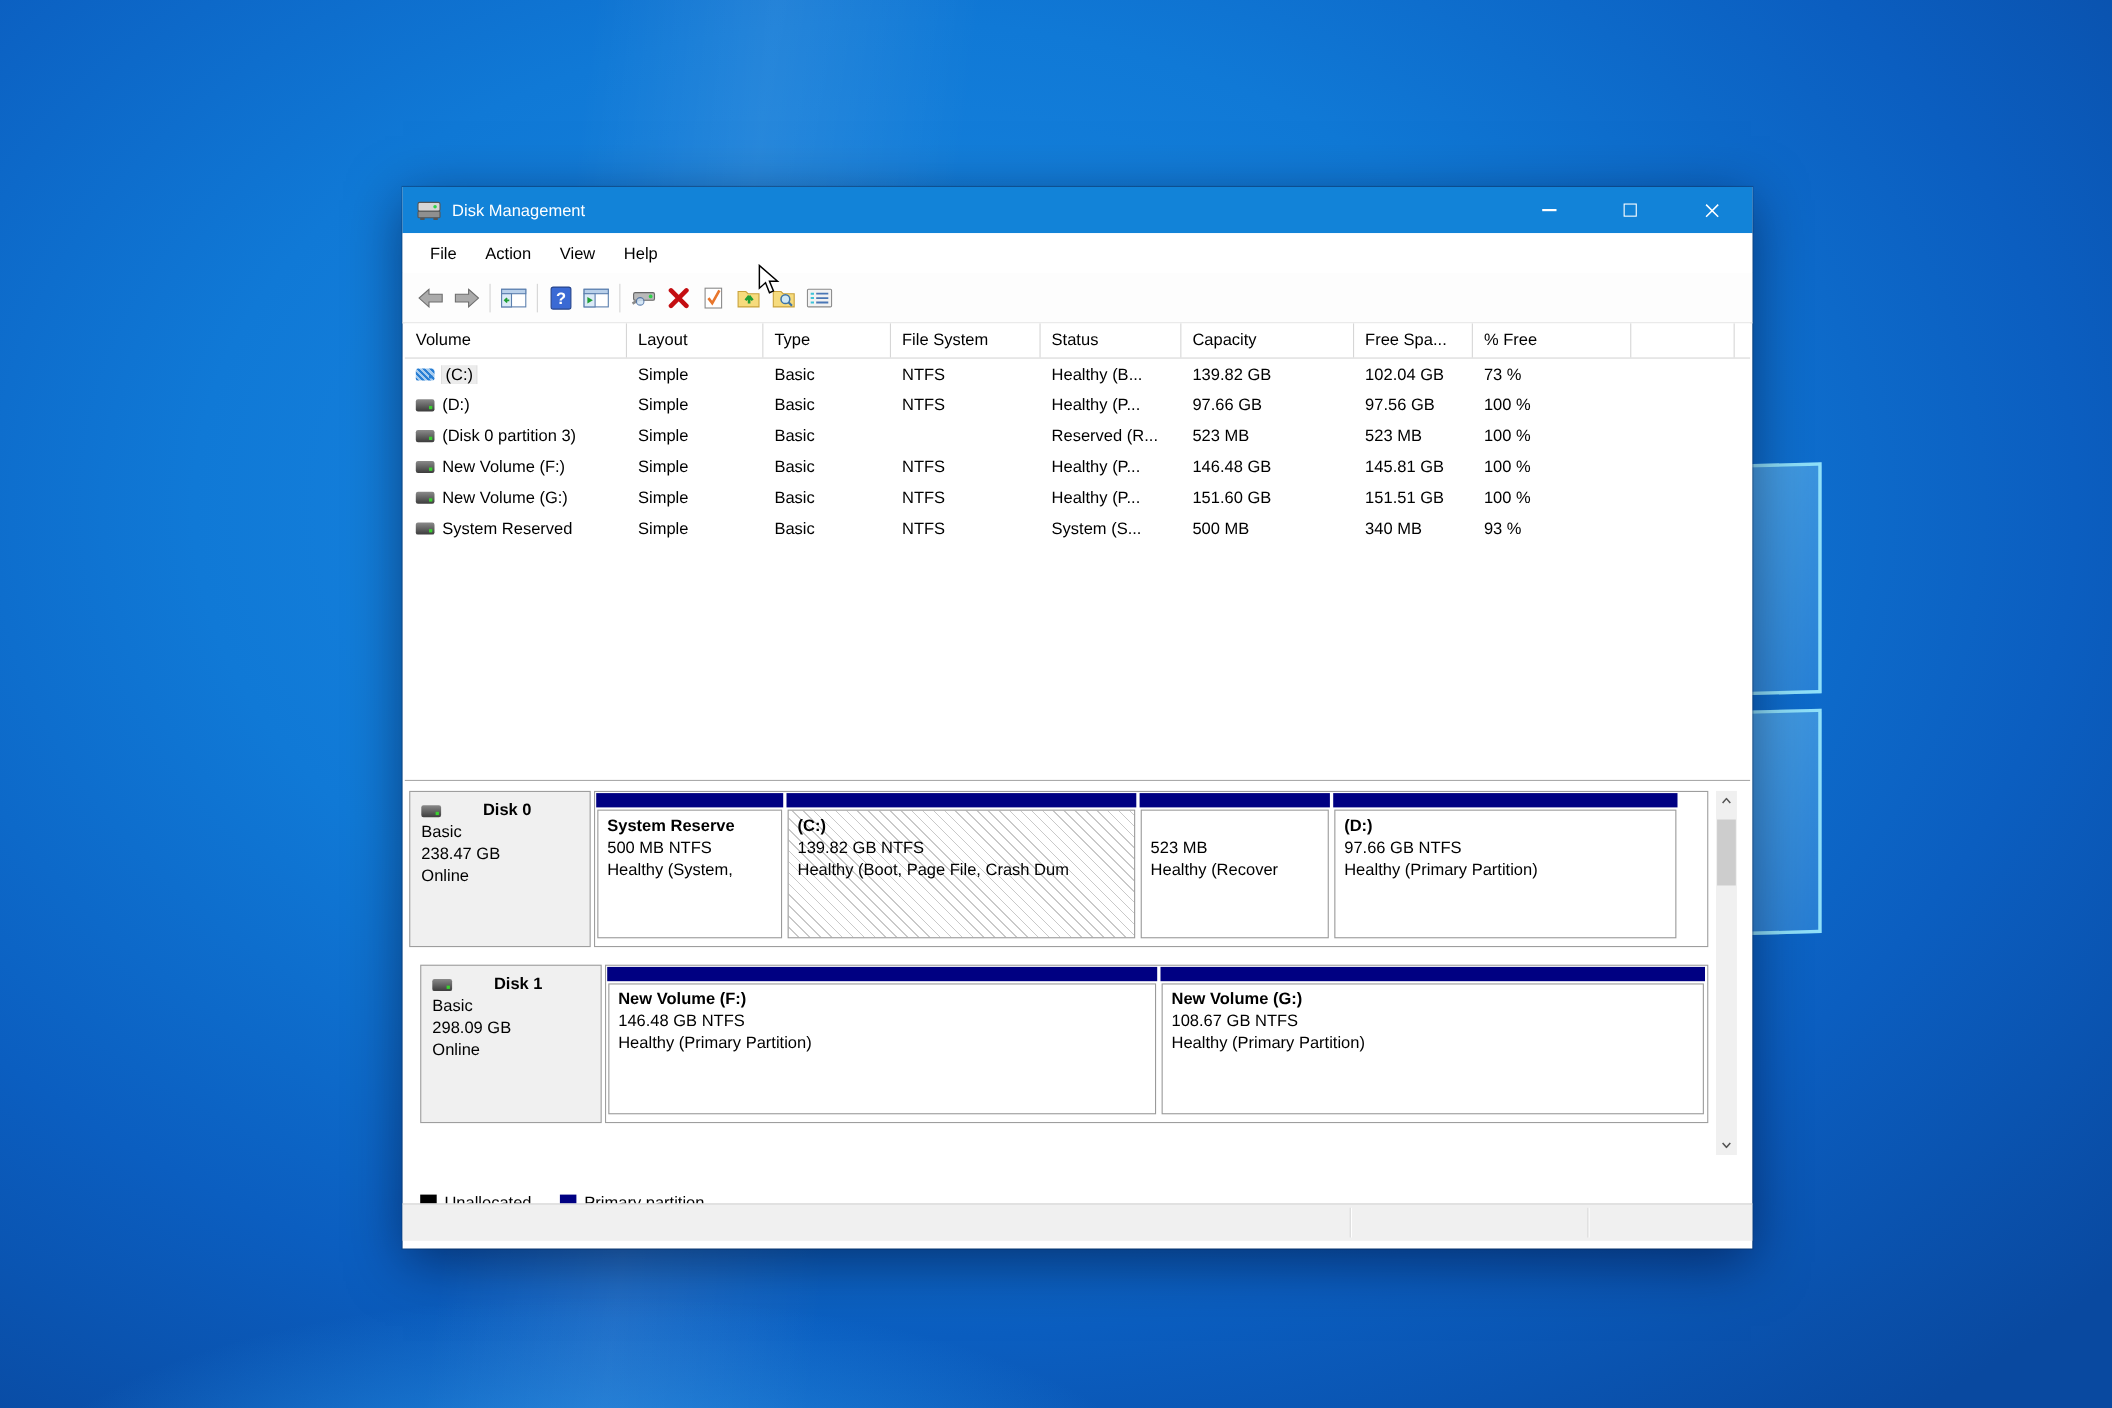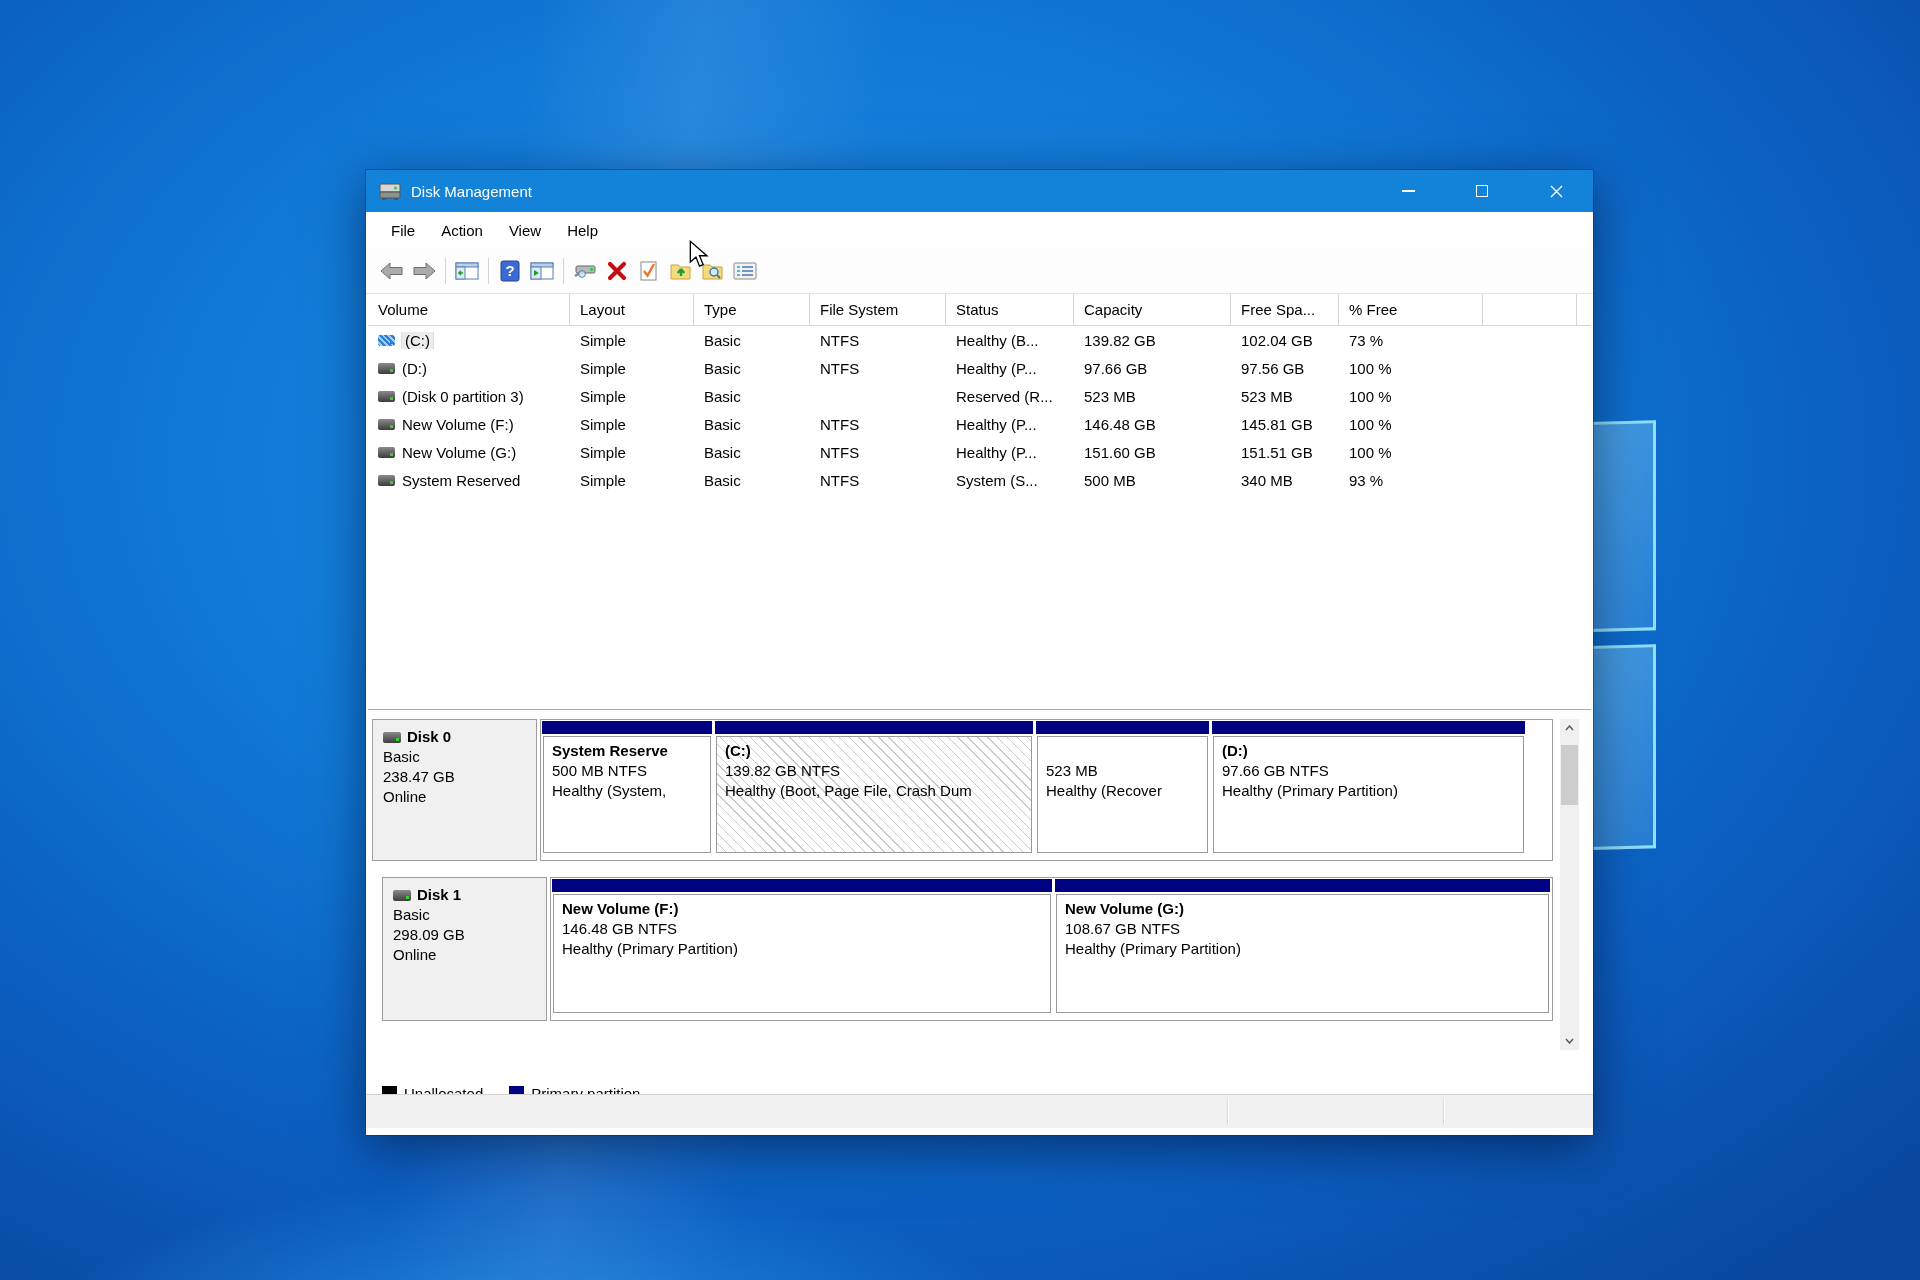--- a/index.html
+++ b/index.html
@@ -56,21 +56,21 @@
   .vol-ico.blue::after { background:#2a7fd4; }
   .sel-label { background:#ececec; outline:1px solid #dcdcdc; padding:0 3px; }
 
   
   .graph { position:absolute; left:2px; top:540px; width:1223px; height:384px; background:#fff; }
   .disk-row { position:absolute; left:4px; width:1181px; display:flex; }
   #disk0-row { top:9px;  height:142px; }
   #disk1-row { top:167px; height:144px;padding-left:10px; }
   .disk-label { width:165px; background:#f0f0f0; border:1px solid #9e9e9e;
     padding:7px 0 0 10px; line-height:20px; }
-  .disk-label .dname { display:flex; align-items:center; font-weight:bold; }
+  .disk-label .dname { display:flex; align-items:center; font-weight:bold;gap:32px; }
   .disk-ico { width:18px; height:11px; background:linear-gradient(#8a8a8a,#3c3c3c);
     border-radius:2px; position:relative; margin-right:6px; }
   .disk-ico::after { content:""; position:absolute; right:2px; bottom:2px; width:3px; height:3px; background:#39d02f; }
   .parts { flex:1; margin-left:3px; border:1px solid #9e9e9e; background:#fff;
     display:flex; gap:3px; padding:1px; }
   .part { display:flex; flex-direction:column; flex:0 0 auto; }
   .band { height:13px; background:#000082; }
   .pbox { flex:1; border:1px solid #9a9a9a; margin:2px 1px 6px 1px; background:#fff;
     padding:4px 0 0 8px; line-height:20px; overflow:hidden; white-space:nowrap; }
   .part.selected .pbox { background:repeating-linear-gradient(45deg,#ffffff 0 6px,#c9c9c9 6px 7px); }

